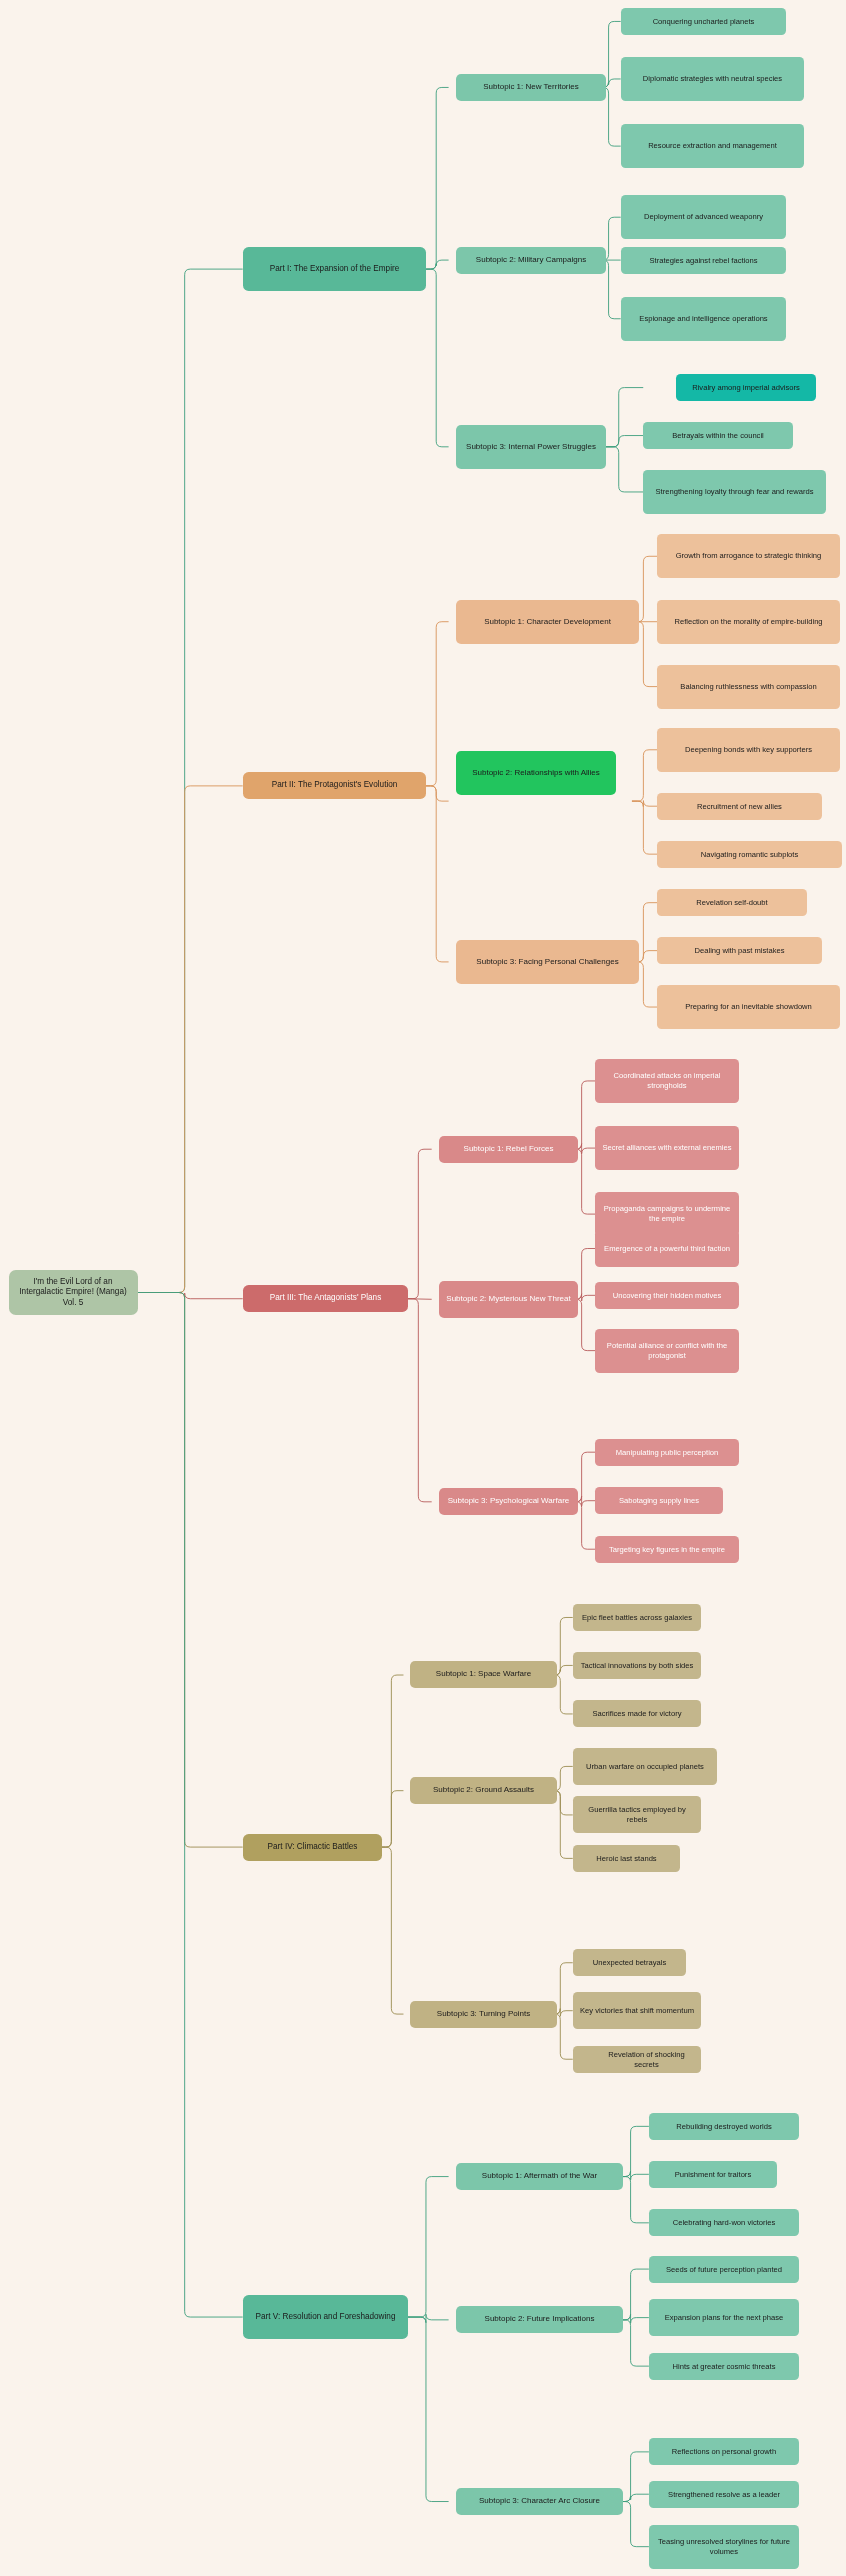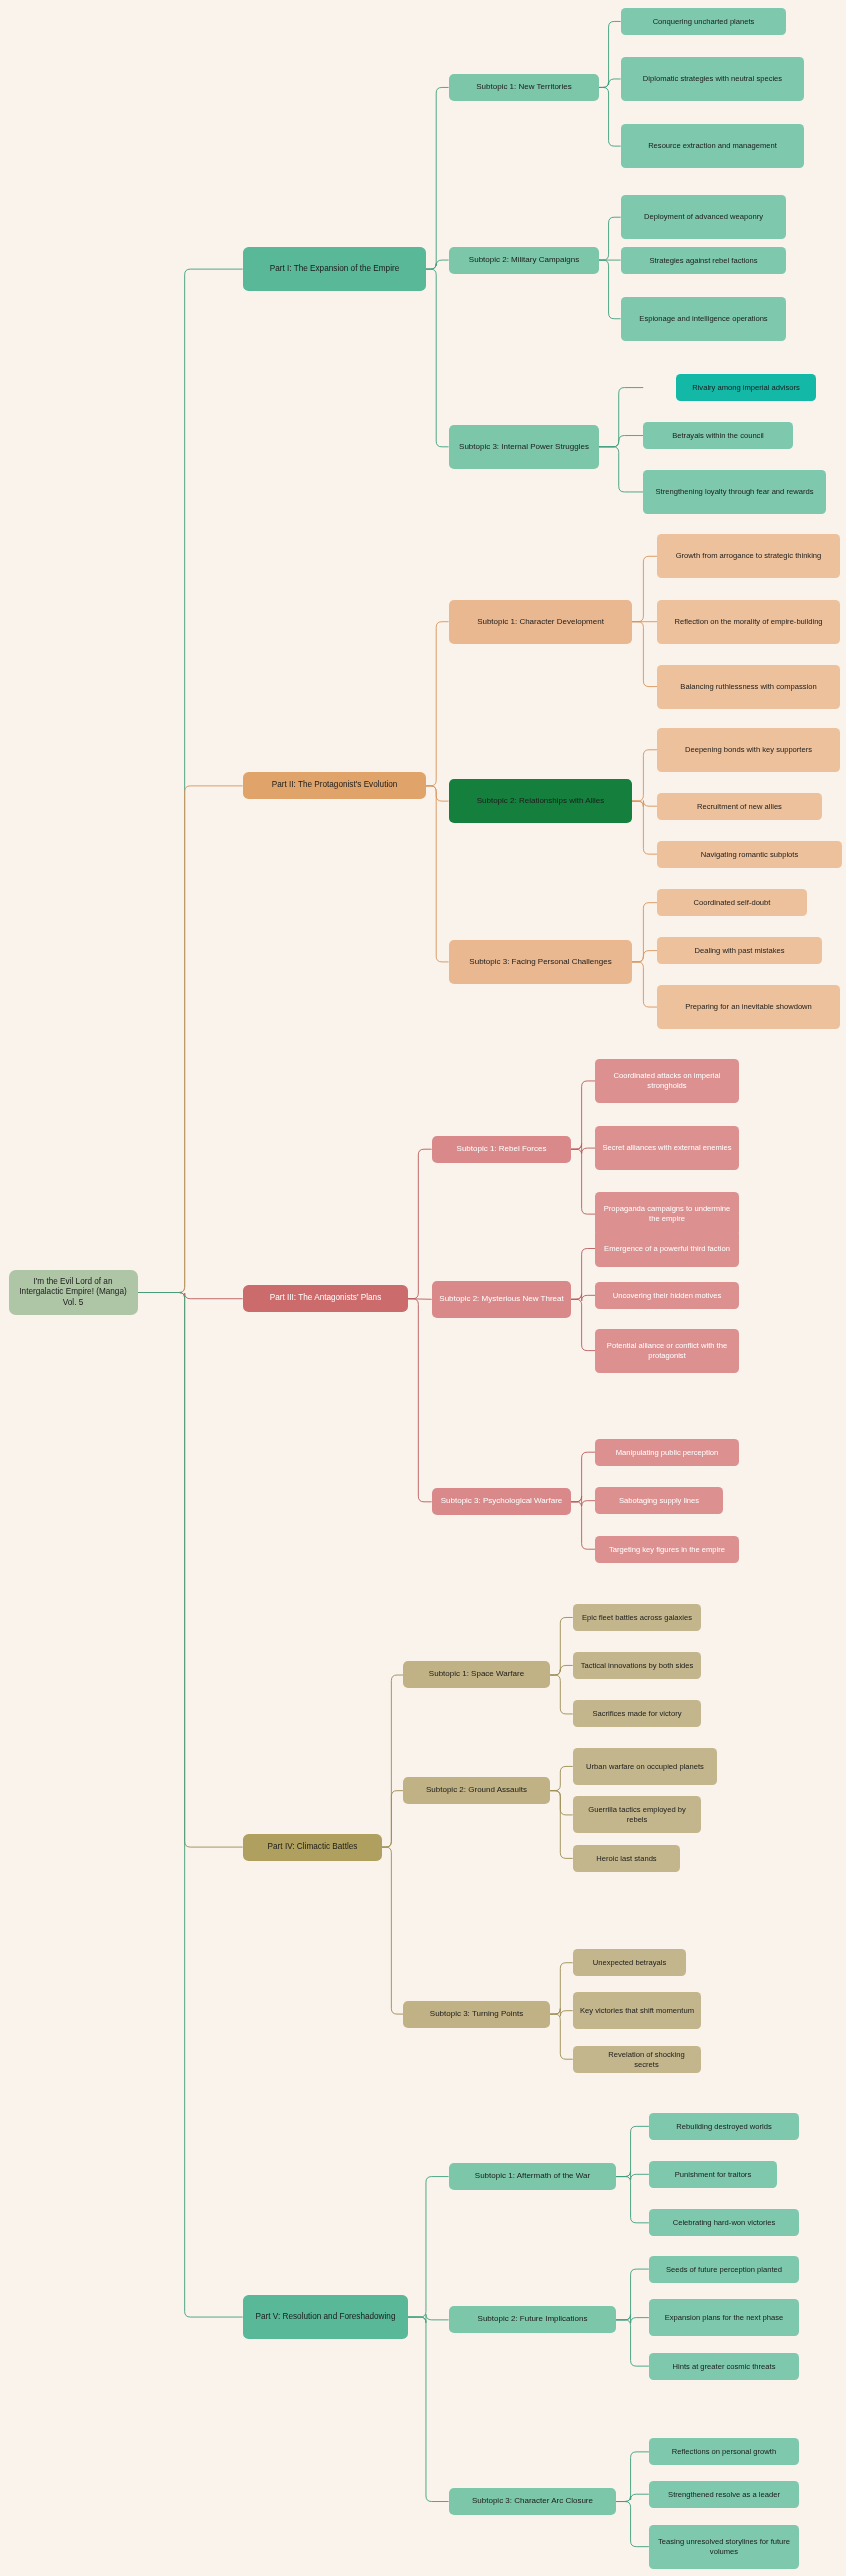--- a/index.html
+++ b/index.html
@@ -30,20 +30,21 @@
     font-size:8.2px;
     border-radius:6.8px;
   }
   .node.part{
     font-size:8.2px;
     border-radius:5.6px;
   }
   .node.sub{
     font-size:8px;
     border-radius:5.1px;
+    margin-left:7px;
   }
   .node.leaf{
     font-size:7.6px;
     border-radius:4.5px;
   }
 </style>
 </head>
 <body>
 
 <div id="canvas">
@@ -126,26 +127,26 @@
     <div class="node leaf" style="left: 621px; top: 297px; width: 165px; height: 44px; background: rgb(126, 200, 173); color: rgb(27, 27, 27);">Espionage and intelligence operations</div>
     <div class="node sub" style="left: 449px; top: 425px; width: 150px; height: 44px; background: rgb(124, 198, 170); color: rgb(27, 27, 27);">Subtopic 3: Internal Power Struggles</div>
     <div class="node leaf" style="left: 676px; top: 374px; width: 140px; height: 27px; background: #14b8a6; color: rgb(27, 27, 27);">Rivalry among imperial advisors</div>
     <div class="node leaf" style="left: 643px; top: 422px; width: 150px; height: 27px; background: rgb(126, 200, 173); color: rgb(27, 27, 27);">Betrayals within the council</div>
     <div class="node leaf" style="left: 643px; top: 470px; width: 183px; height: 44px; background: rgb(126, 200, 173); color: rgb(27, 27, 27);">Strengthening loyalty through fear and rewards</div>
     <div class="node part" style="left: 243px; top: 772px; width: 183px; height: 27px; background: rgb(224, 164, 107); color: rgb(27, 27, 27);">Part II: The Protagonist's Evolution</div>
     <div class="node sub" style="left: 449px; top: 600px; width: 183px; height: 44px; background: rgb(234, 184, 144); color: rgb(27, 27, 27);">Subtopic 1: Character Development</div>
     <div class="node leaf" style="left: 657px; top: 534px; width: 183px; height: 44px; background: rgb(237, 193, 155); color: rgb(27, 27, 27);">Growth from arrogance to strategic thinking</div>
     <div class="node leaf" style="left: 657px; top: 600px; width: 183px; height: 44px; background: rgb(237, 193, 155); color: rgb(27, 27, 27);">Reflection on the morality of empire-building</div>
     <div class="node leaf" style="left: 657px; top: 665px; width: 183px; height: 44px; background: rgb(237, 193, 155); color: rgb(27, 27, 27);">Balancing ruthlessness with compassion</div>
-    <div class="node sub" style="left: 449px; top: 779px; width: 183px; height: 44px; background: #15803d; color: rgb(27, 27, 27);">Subtopic 2: Relationships with Allies</div>
+    <div class="node sub" style="left: 449px; top: 751px; width: 160px; height: 44px; background: #22c55e; color: rgb(27, 27, 27);">Subtopic 2: Relationships with Allies</div>
     <div class="node leaf" style="left: 657px; top: 728px; width: 183px; height: 44px; background: rgb(237, 193, 155); color: rgb(27, 27, 27);">Deepening bonds with key supporters</div>
     <div class="node leaf" style="left: 657px; top: 793px; width: 165px; height: 27px; background: rgb(237, 193, 155); color: rgb(27, 27, 27);">Recruitment of new allies</div>
     <div class="node leaf" style="left: 657px; top: 841px; width: 185px; height: 27px; background: rgb(237, 193, 155); color: rgb(27, 27, 27);">Navigating romantic subplots</div>
     <div class="node sub" style="left: 449px; top: 940px; width: 183px; height: 44px; background: rgb(234, 184, 144); color: rgb(27, 27, 27);">Subtopic 3: Facing Personal Challenges</div>
-    <div class="node leaf" style="left: 657px; top: 889px; width: 150px; height: 27px; background: rgb(237, 193, 155); color: rgb(27, 27, 27);">Coordinated self-doubt</div>
+    <div class="node leaf" style="left: 657px; top: 889px; width: 150px; height: 27px; background: rgb(237, 193, 155); color: rgb(27, 27, 27);">Revelation self-doubt</div>
     <div class="node leaf" style="left: 657px; top: 937px; width: 165px; height: 27px; background: rgb(237, 193, 155); color: rgb(27, 27, 27);">Dealing with past mistakes</div>
     <div class="node leaf" style="left: 657px; top: 985px; width: 183px; height: 44px; background: rgb(237, 193, 155); color: rgb(27, 27, 27);">Preparing for an inevitable showdown</div>
     <div class="node part" style="left: 243px; top: 1285px; width: 165px; height: 27px; background: rgb(204, 107, 107); color: rgb(255, 255, 255);">Part III: The Antagonists' Plans</div>
     <div class="node sub" style="left: 432px; top: 1136px; width: 139px; height: 27px; background: rgb(217, 137, 137); color: rgb(255, 255, 255);">Subtopic 1: Rebel Forces</div>
     <div class="node leaf" style="left: 595px; top: 1059px; width: 144px; height: 44px; background: rgb(220, 144, 144); color: rgb(255, 255, 255);">Coordinated attacks on imperial strongholds</div>
     <div class="node leaf" style="left: 595px; top: 1126px; width: 144px; height: 44px; background: rgb(220, 144, 144); color: rgb(255, 255, 255);">Secret alliances with external enemies</div>
     <div class="node leaf" style="left: 595px; top: 1192px; width: 144px; height: 44px; background: rgb(220, 144, 144); color: rgb(255, 255, 255);">Propaganda campaigns to undermine the empire</div>
     <div class="node sub" style="left: 432px; top: 1281px; width: 139px; height: 37px; background: rgb(217, 137, 137); color: rgb(255, 255, 255);">Subtopic 2: Mysterious New Threat</div>
     <div class="node leaf" style="left: 595px; top: 1230px; width: 144px; height: 37px; background: rgb(220, 144, 144); color: rgb(255, 255, 255);">Emergence of a powerful third faction</div>
     <div class="node leaf" style="left: 595px; top: 1282px; width: 144px; height: 27px; background: rgb(220, 144, 144); color: rgb(255, 255, 255);">Uncovering their hidden motives</div>

